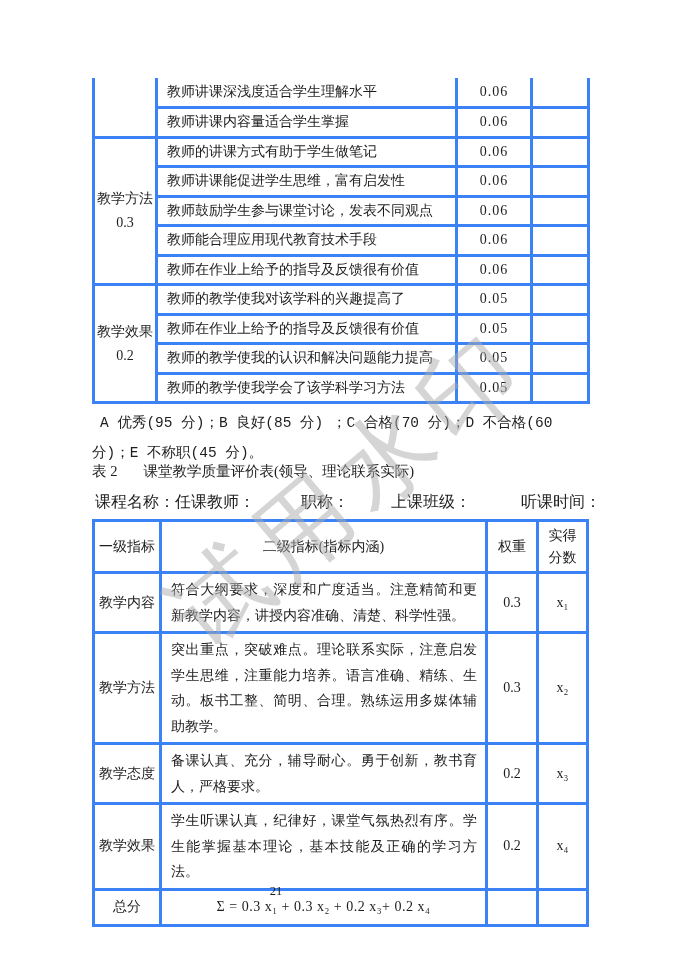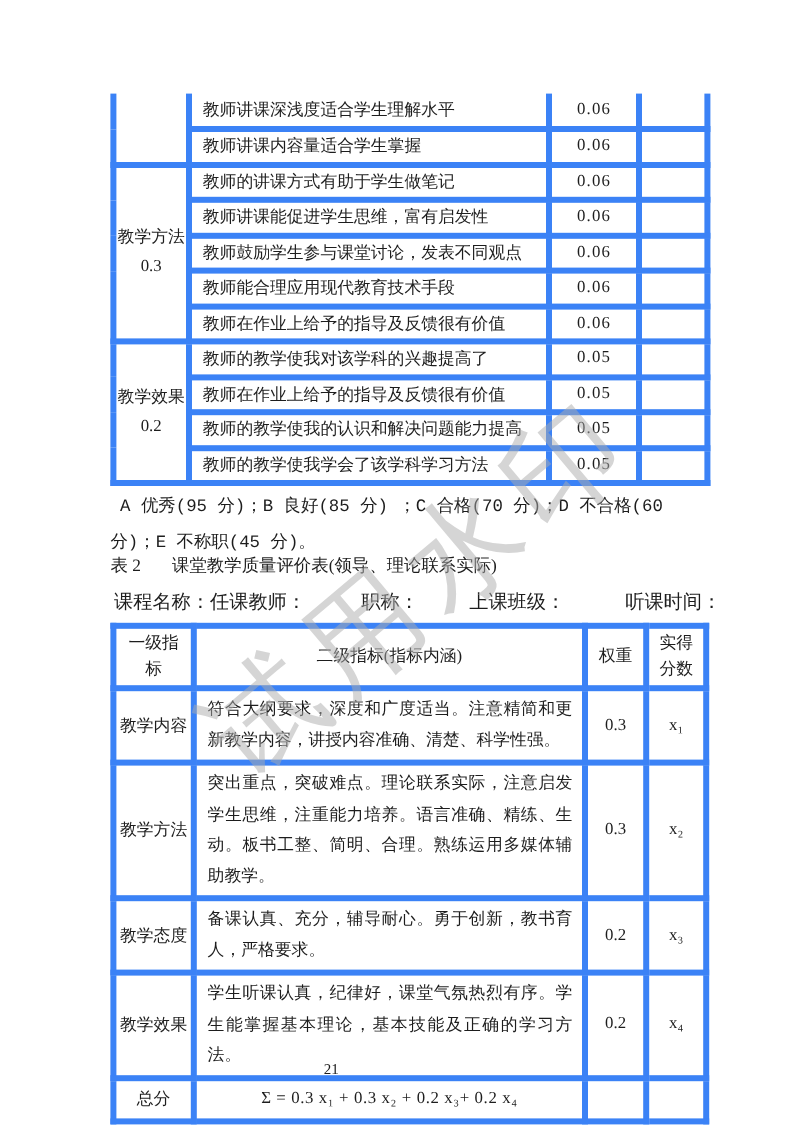--- a/index.html
+++ b/index.html
@@ -6,21 +6,21 @@
   html,body { background:#ffffff; }
   body {
     width:675px; height:955px;
     font-family:"Liberation Serif","DejaVu Serif",serif;
     color:#1d1d1d;
     position:relative;
   }
   .page { position:relative; width:675px; height:955px; overflow:hidden; background:#fff; }
 
   table { border-collapse:collapse; table-layout:fixed; }
-  td { border:5px solid #3b82f6; font-size:14px; vertical-align:middle; overflow:hidden; }
+  td { border:3px solid #3b82f6; font-size:14px; vertical-align:middle; overflow:hidden; }
 
   
   .t1 { position:absolute; left:92px; top:78px; width:495px; }
   .t1 tr { height:29.5px; }
   .t1 tr.first td { border-top:none; }
   .t1 td.crit { padding:0 6px 0 9px; text-align:left; }
   .t1 td.num  { text-align:center; letter-spacing:1px; }
   .t1 td.group { text-align:center; line-height:24px; }
   .t1 td.score { }
 

